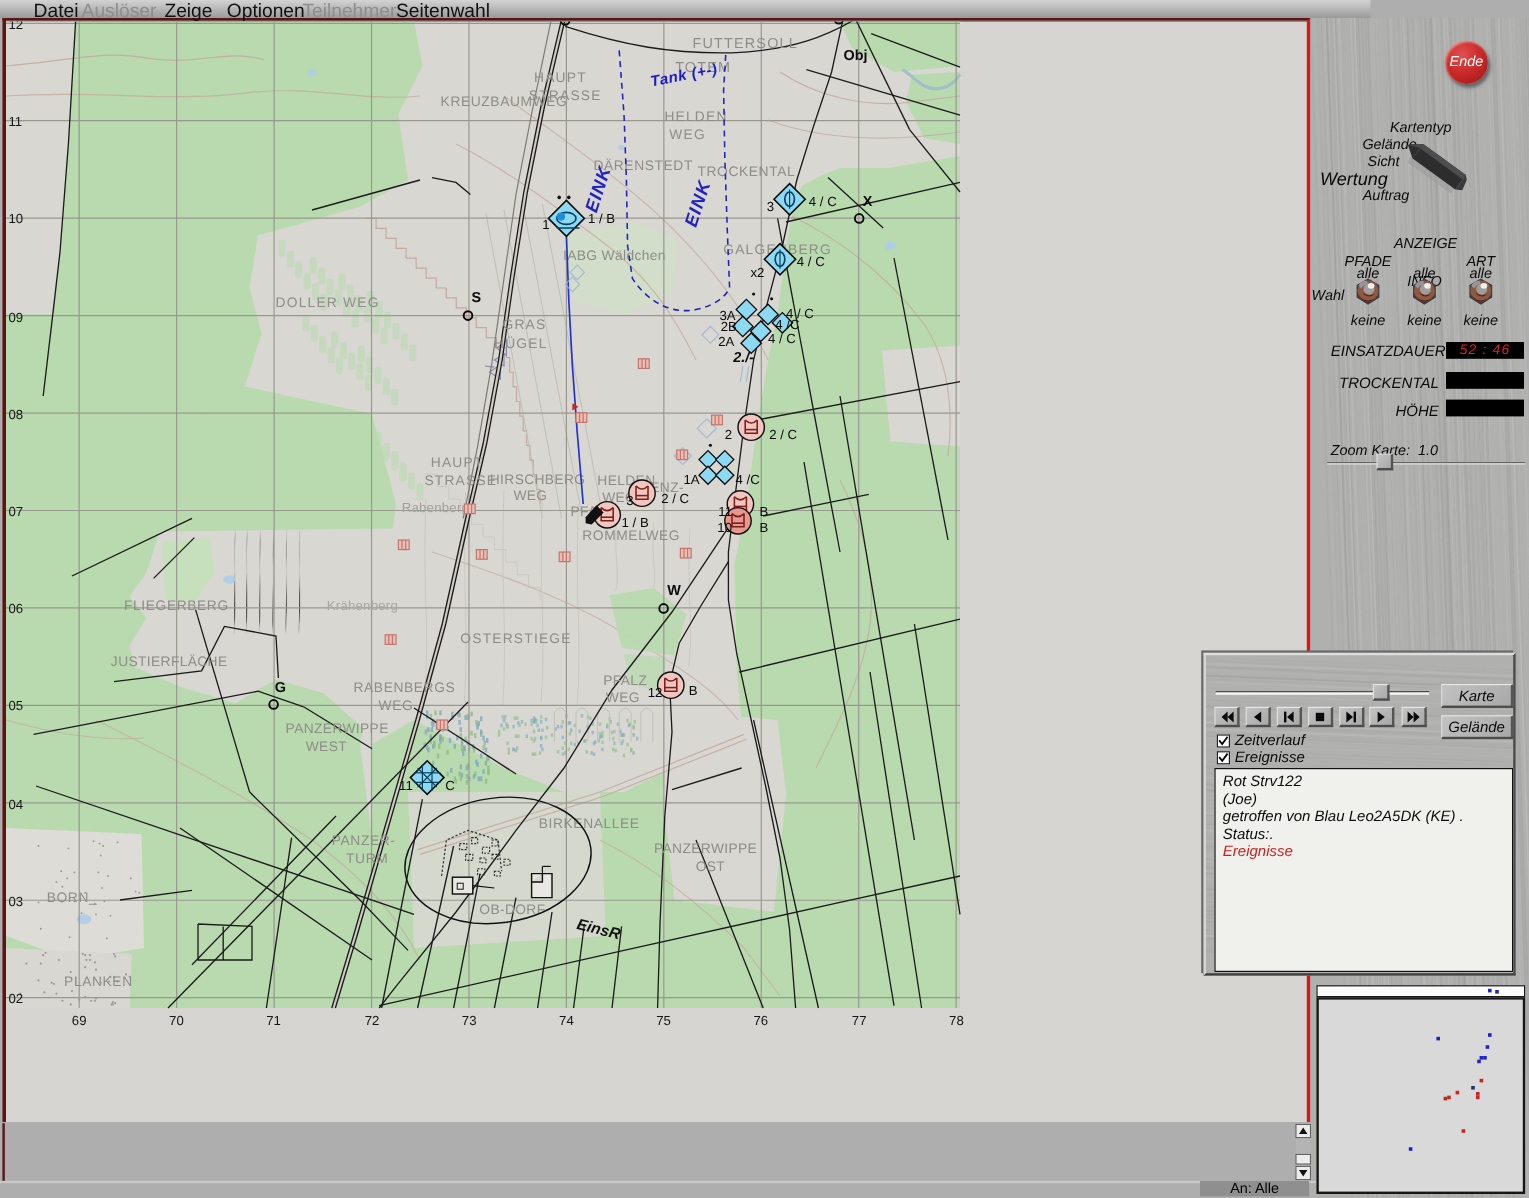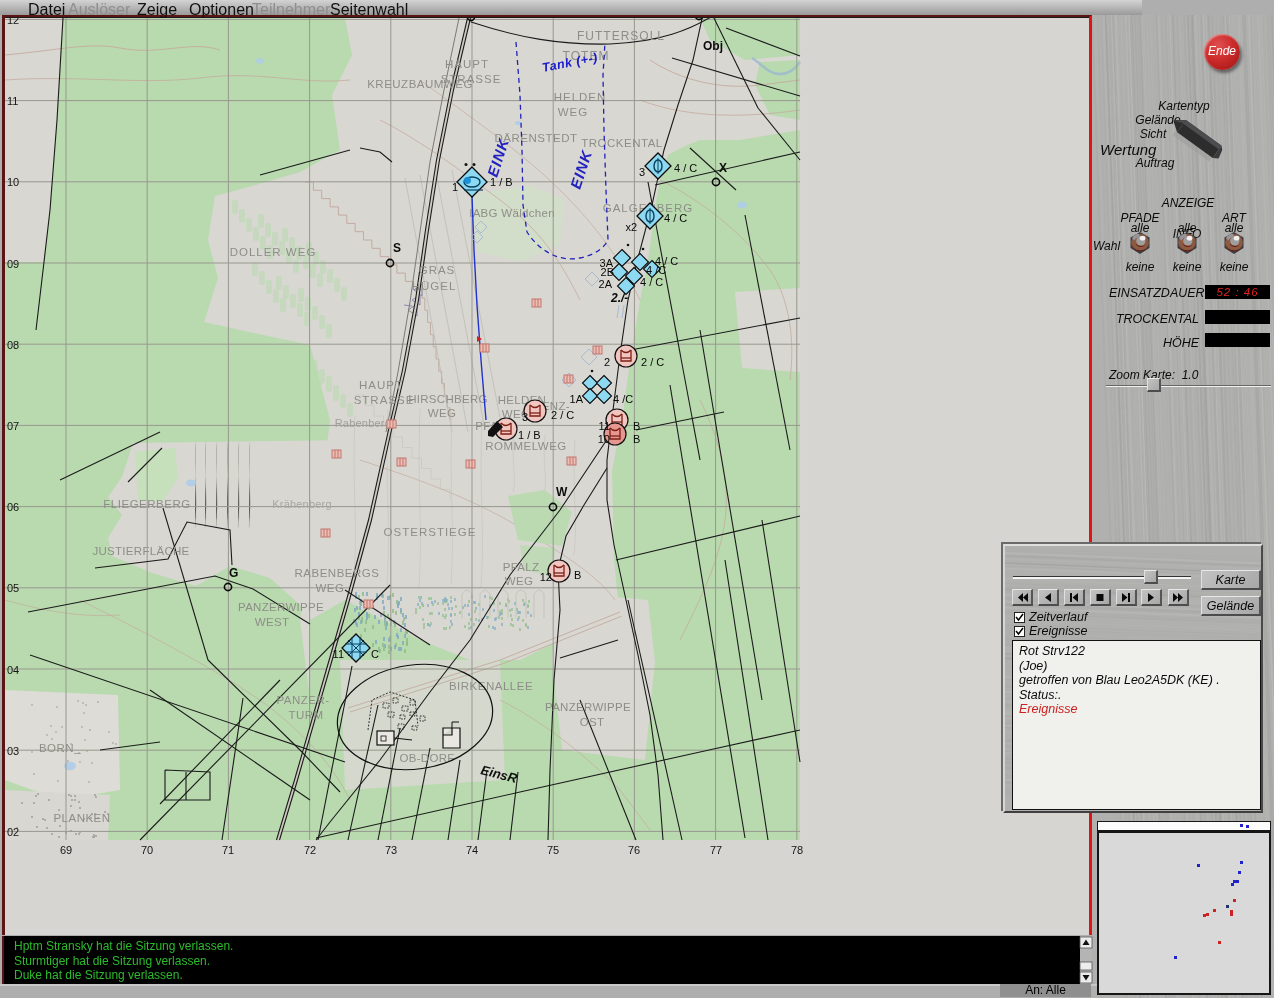--- a/index.html
+++ b/index.html
@@ -1152,21 +1152,20 @@
 <div style="position:absolute;left:17px;top:271px;width:93px;text-align:right;font-size:12.5px;color:#0a0a0a;">EINSATZDAUER</div>
 <div style="position:absolute;left:113px;top:270px;width:65px;height:14px;background:#000;color:#e02222;font-size:11.5px;text-align:center;line-height:14px;letter-spacing:1px;">52 : 46</div>
 <div style="position:absolute;left:17px;top:297px;width:90px;text-align:right;font-size:12.5px;color:#0a0a0a;">TROCKENTAL</div>
 <div style="position:absolute;left:113px;top:295px;width:65px;height:14px;background:#000;"></div>
 <div style="position:absolute;left:17px;top:321px;width:90px;text-align:right;font-size:12.5px;color:#0a0a0a;">HÖHE</div>
 <div style="position:absolute;left:113px;top:318px;width:65px;height:14px;background:#000;"></div>
 <div style="position:absolute;left:17px;top:353px;font-size:12px;color:#0a0a0a;">Zoom Karte:&nbsp; 1.0</div>
 <div style="position:absolute;left:14px;top:370px;width:165px;height:1px;background:#666;box-shadow:0 1px 0 #f2f2f2;"></div>
 <div class="btn3d" style="left:55px;top:363px;width:14px;height:14px;"></div>
 </div>
-  <div id="chat">Hptm Stransky hat die Sitzung verlassen.<br>Sturmtiger hat die Sitzung verlassen.<br>Duke hat die Sitzung verlassen.</div>
   <div id="statusline"></div>
   <div id="analle">An: Alle</div>
   <div id="minimapstrip"></div>
   <div id="minimap"></div>
   <div id="popup" class="metal">
 <svg width="256" height="265" viewBox="0 0 256 265" style="position:absolute;left:0;top:0;">
         <line x1="0" y1="43.7" x2="256" y2="54.0" stroke="#707070" stroke-opacity="0.058" stroke-width="1.37"></line>
         <line x1="0" y1="57.2" x2="256" y2="67.5" stroke="#707070" stroke-opacity="0.068" stroke-width="1.42"></line>
         <line x1="0" y1="133.8" x2="256" y2="144.1" stroke="#ffffff" stroke-opacity="0.020" stroke-width="1.22"></line>
         <line x1="0" y1="155.1" x2="256" y2="165.4" stroke="#ffffff" stroke-opacity="0.068" stroke-width="1.03"></line>

